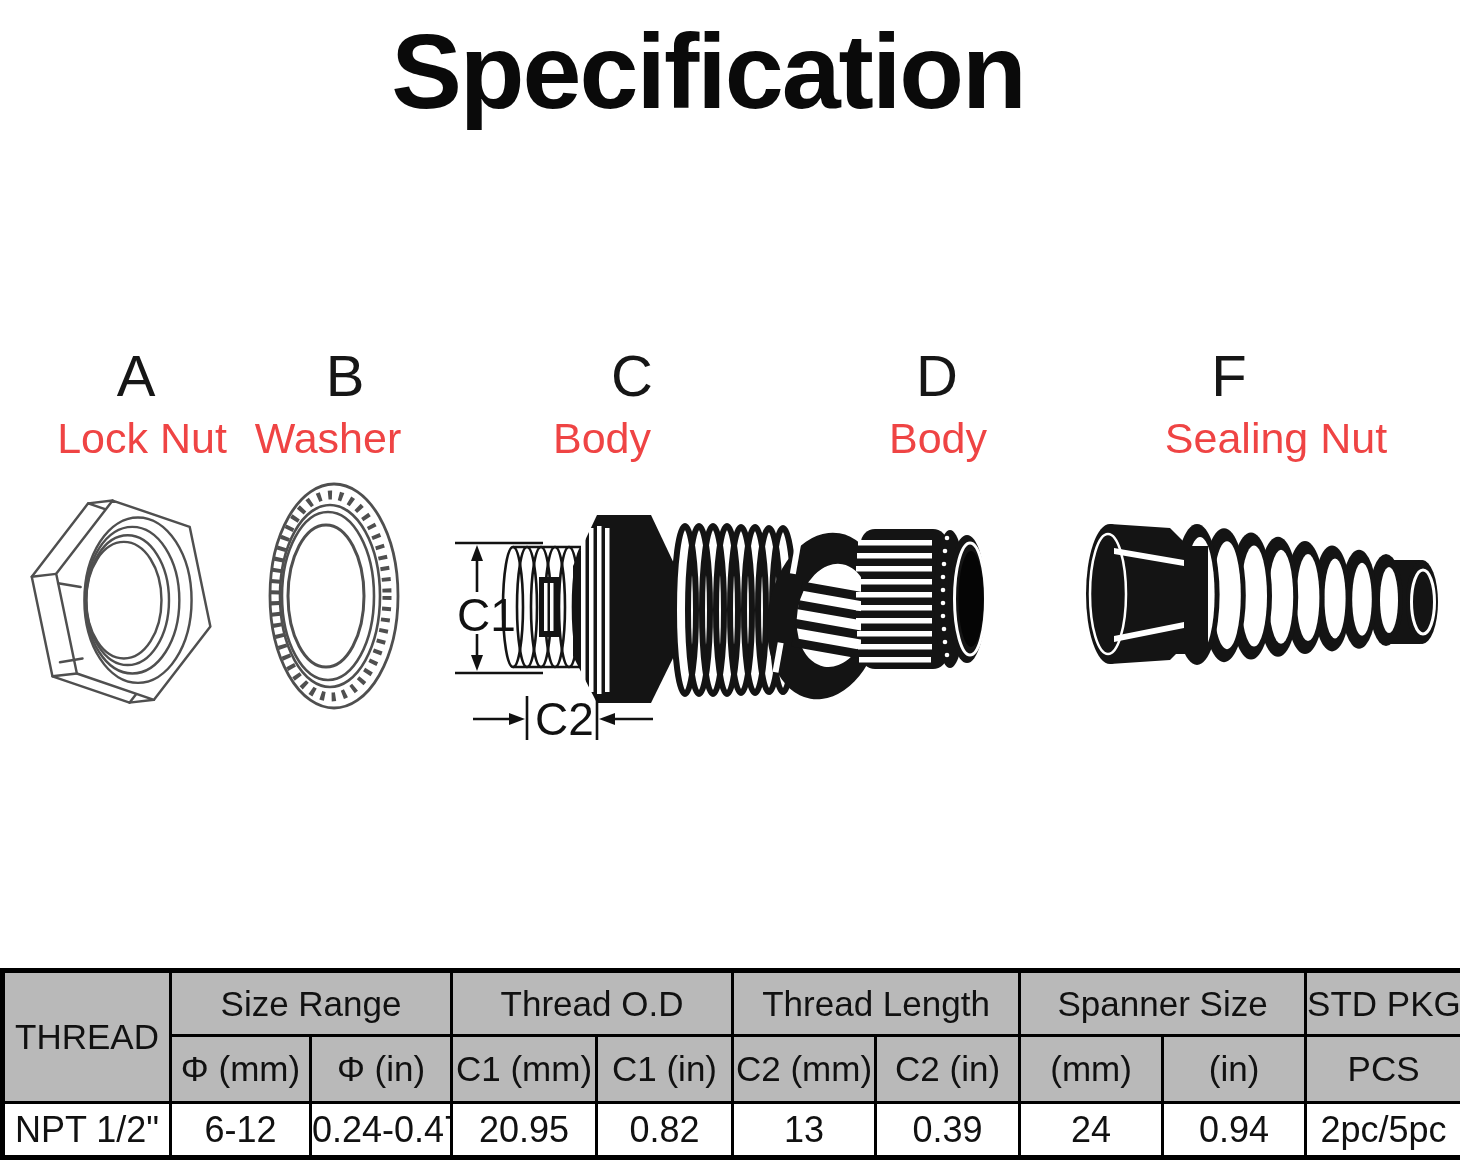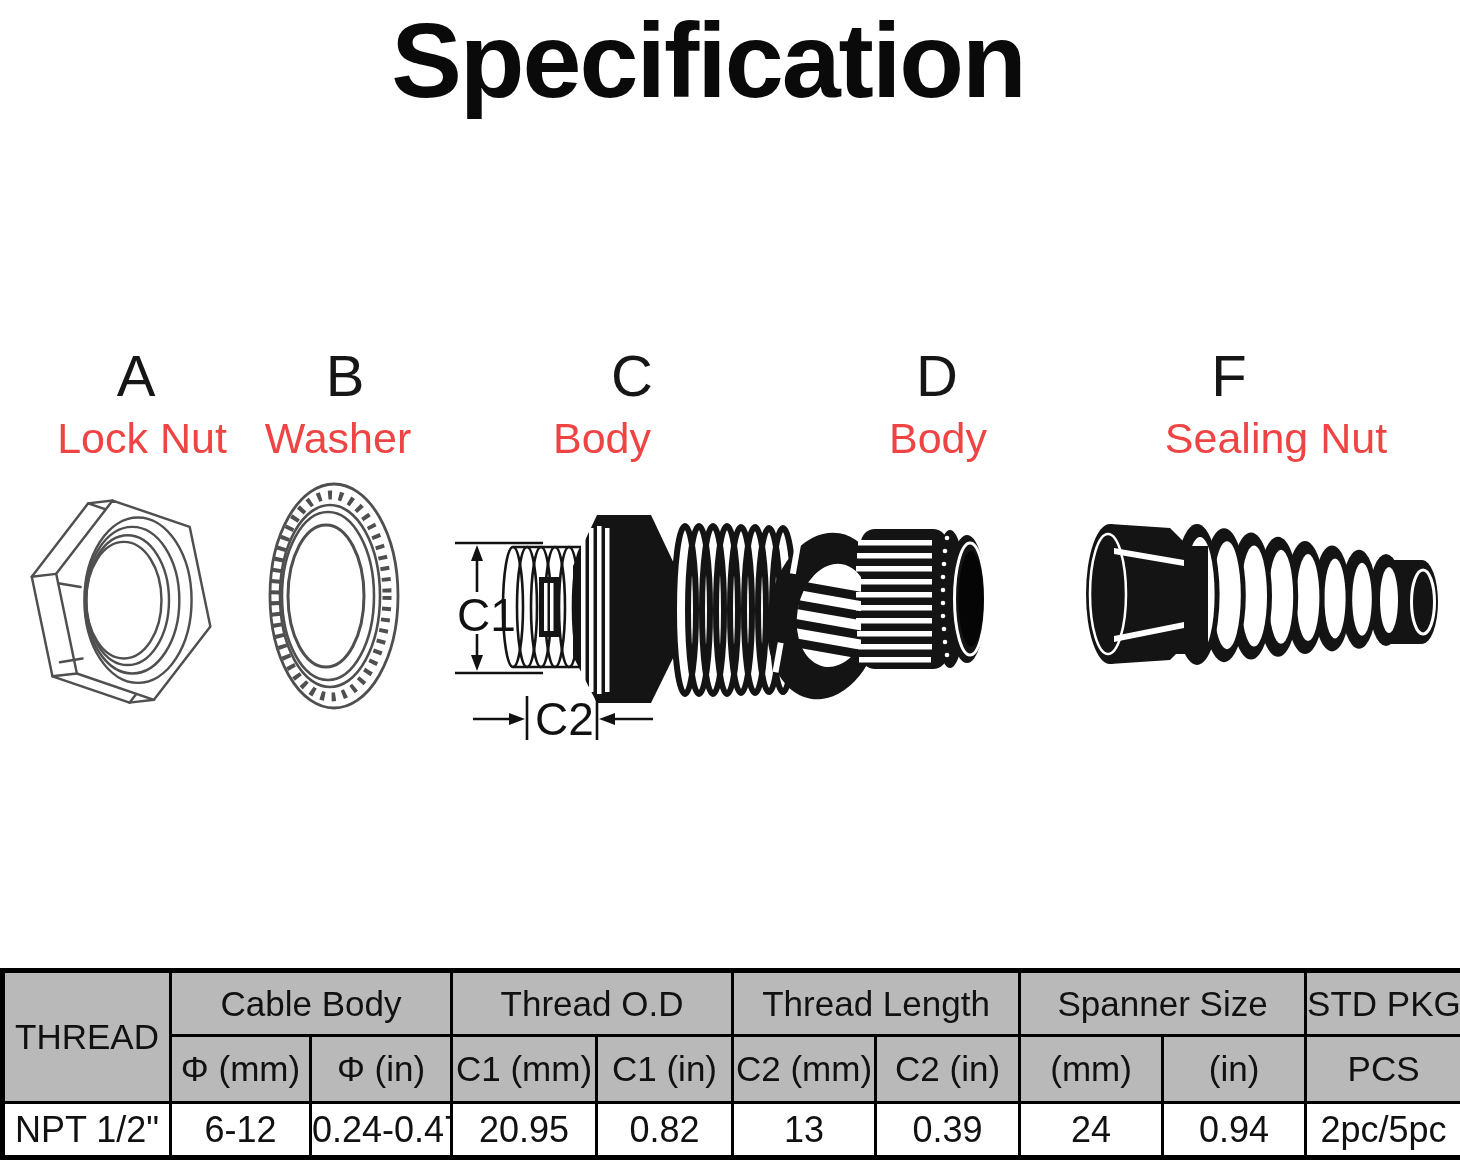--- a/index.html
+++ b/index.html
@@ -1,19 +1,19 @@
 <!DOCTYPE html>
 <html><head>
 <meta charset="utf-8">
 <style>
   html,body{margin:0;padding:0;}
   body{width:1460px;height:1160px;background:#ffffff;position:relative;overflow:hidden;
        font-family:"Liberation Sans",sans-serif;color:#111;}
   .abs{position:absolute;}
-  .title{left:0;top:1px;width:1416px;height:120px;line-height:118px;text-align:center;
+  .title{left:0;top:12px;width:1416px;height:120px;line-height:118px;text-align:center;
          font-size:106px;font-weight:bold;letter-spacing:-2px;color:#0a0a0a;}
   .part-letter{top:342px;font-size:58px;font-weight:400;transform:translateX(-50%);
                white-space:nowrap;color:#161616;}
   .part-name{top:414px;font-size:43px;font-weight:400;transform:translateX(-50%);
              white-space:nowrap;color:#ef4444;}
   svg{display:block;}
   .spec-table{position:absolute;left:0;top:968px;width:1460px;height:192px;
               border-collapse:collapse;table-layout:fixed;background:#fff;
               border:5px solid #000;}
   .spec-table th,.spec-table td{border:3px solid #000;text-align:center;vertical-align:middle;
@@ -28,21 +28,21 @@
 
 <div class="abs title">Specification</div>
 
 <div class="abs part-letter" style="left:136px;">A</div>
 <div class="abs part-letter" style="left:345px;">B</div>
 <div class="abs part-letter" style="left:632px;">C</div>
 <div class="abs part-letter" style="left:937px;">D</div>
 <div class="abs part-letter" style="left:1229px;">F</div>
 
 <div class="abs part-name" style="left:142px;">Lock Nut</div>
-<div class="abs part-name" style="left:338px;">Washer</div>
+<div class="abs part-name" style="left:328px;">Washer</div>
 <div class="abs part-name" style="left:602px;">Body</div>
 <div class="abs part-name" style="left:938px;">Body</div>
 <div class="abs part-name" style="left:1276px;">Sealing Nut</div>
 
 <svg class="abs" style="left:28px;top:478px;" width="188" height="250" viewBox="-12 0 200 250">
   <g stroke="#4f4f4f" stroke-width="2.6" fill="none" stroke-linejoin="round" stroke-linecap="round">
 
     <polygon points="156,153 96,231 14,203 -8,97 52,19 134,47"></polygon>
 
     <line x1="122" y1="228" x2="96" y2="231"></line>
@@ -214,21 +214,21 @@
       <col style="width:136px">
       <col style="width:143px">
     <col style="width:144px">
       <col style="width:143px">
       <col style="width:143px">
     <col style="width:157px">
   </colgroup>
   <tbody>
       <tr class="r1">
     <th rowspan="2" class="thread-cell">THREAD</th>
-    <th colspan="2">Cable Body</th>
+    <th colspan="2">Size Range</th>
     <th colspan="2">Thread O.D</th>
     <th colspan="2">Thread Length</th>
     <th colspan="2">Spanner Size</th>
     <th>STD PKG</th>
   </tr>
   <tr class="r2">
     <th>Φ (mm)</th>
     <th>Φ (in)</th>
     <th>C1 (mm)</th>
     <th>C1 (in)</th>

